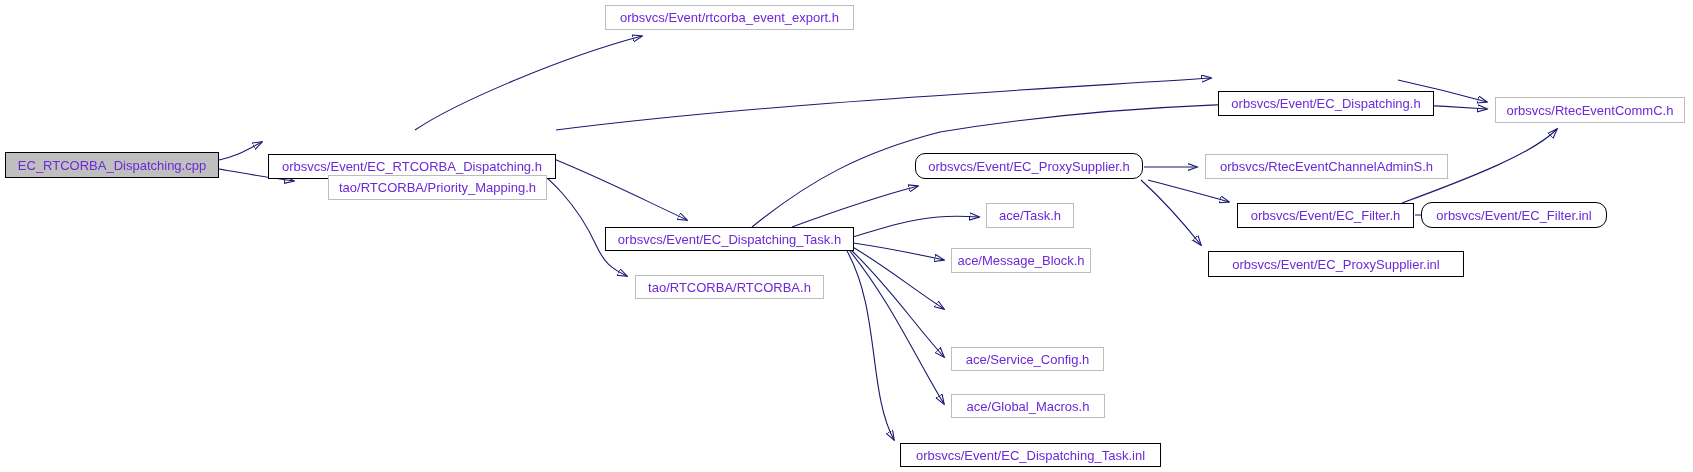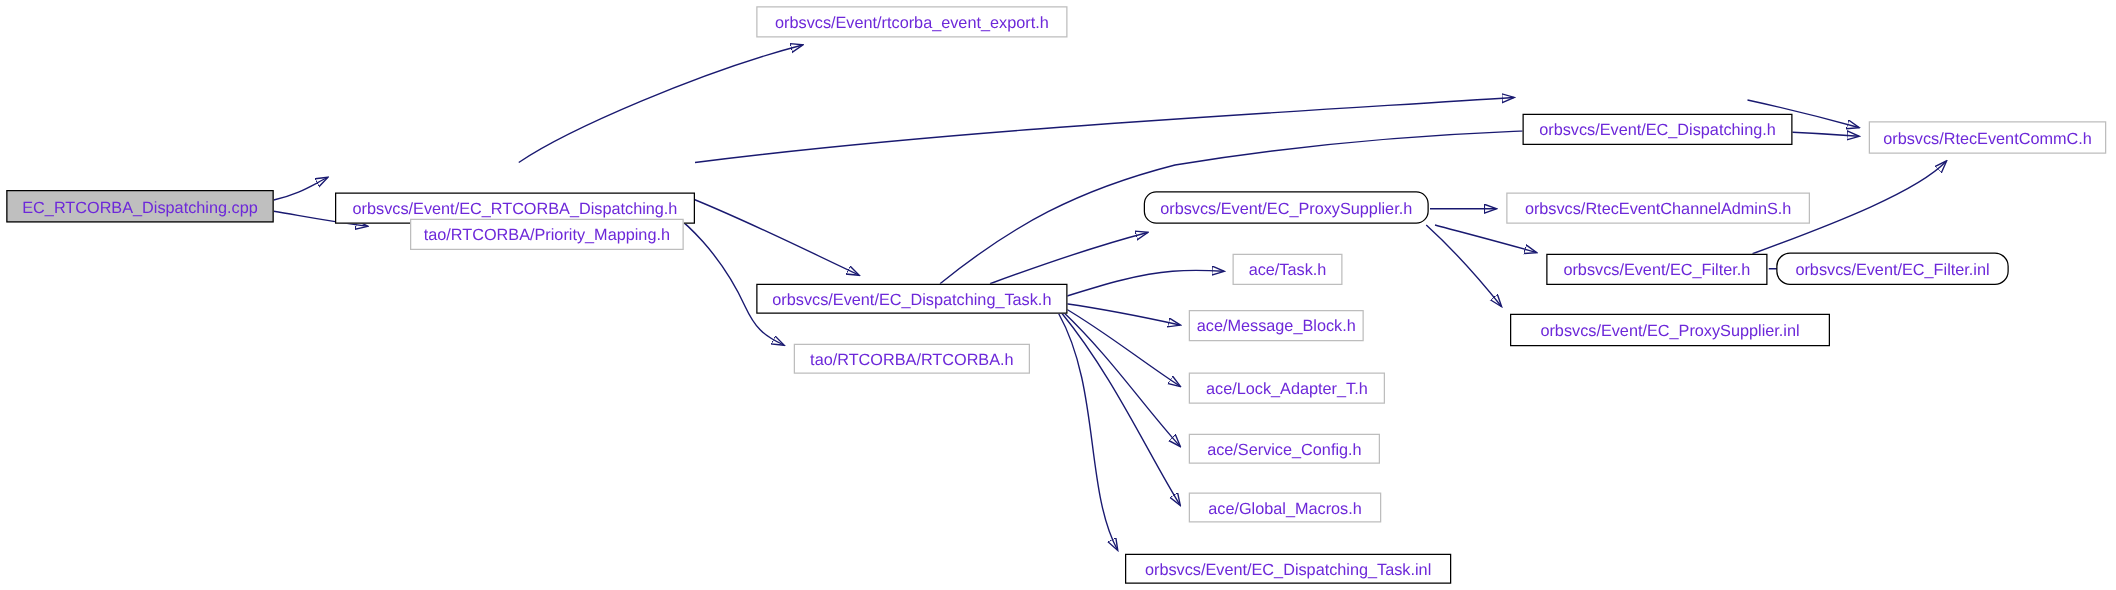--- a/index.html
+++ b/index.html
@@ -69,18 +69,17 @@
   <div class="node plain" style="left:1495px;top:97px;width:190px;height:26px;">orbsvcs/RtecEventCommC.h</div>
   <div class="node linked" style="left:605px;top:227px;width:249px;height:24px;">orbsvcs/Event/EC_Dispatching_Task.h</div>
   <div class="node plain" style="left:635px;top:275px;width:189px;height:24px;">tao/RTCORBA/RTCORBA.h</div>
   <div class="node linked" style="left:915px;top:153px;width:228px;height:26px;border-radius:10px;">orbsvcs/Event/EC_ProxySupplier.h</div>
   <div class="node plain" style="left:1205px;top:154px;width:243px;height:25px;">orbsvcs/RtecEventChannelAdminS.h</div>
   <div class="node linked" style="left:1237px;top:203px;width:177px;height:25px;">orbsvcs/Event/EC_Filter.h</div>
   <div class="node linked" style="left:1421px;top:202px;width:186px;height:26px;border-radius:11px;">orbsvcs/Event/EC_Filter.inl</div>
   <div class="node linked" style="left:1208px;top:251px;width:256px;height:26px;">orbsvcs/Event/EC_ProxySupplier.inl</div>
   <div class="node plain" style="left:986px;top:203px;width:88px;height:25px;">ace/Task.h</div>
   <div class="node plain" style="left:951px;top:248px;width:140px;height:25px;">ace/Message_Block.h</div>
-  <div class="node plain" style="left:951px;top:298px;width:157px;height:25px;">ace/Lock_Adapter_T.h</div>
   <div class="node plain" style="left:951px;top:347px;width:153px;height:24px;">ace/Service_Config.h</div>
   <div class="node plain" style="left:951px;top:394px;width:154px;height:24px;">ace/Global_Macros.h</div>
   <div class="node linked" style="left:900px;top:443px;width:261px;height:24px;">orbsvcs/Event/EC_Dispatching_Task.inl</div>
 
 </div>
 
 </body></html>

